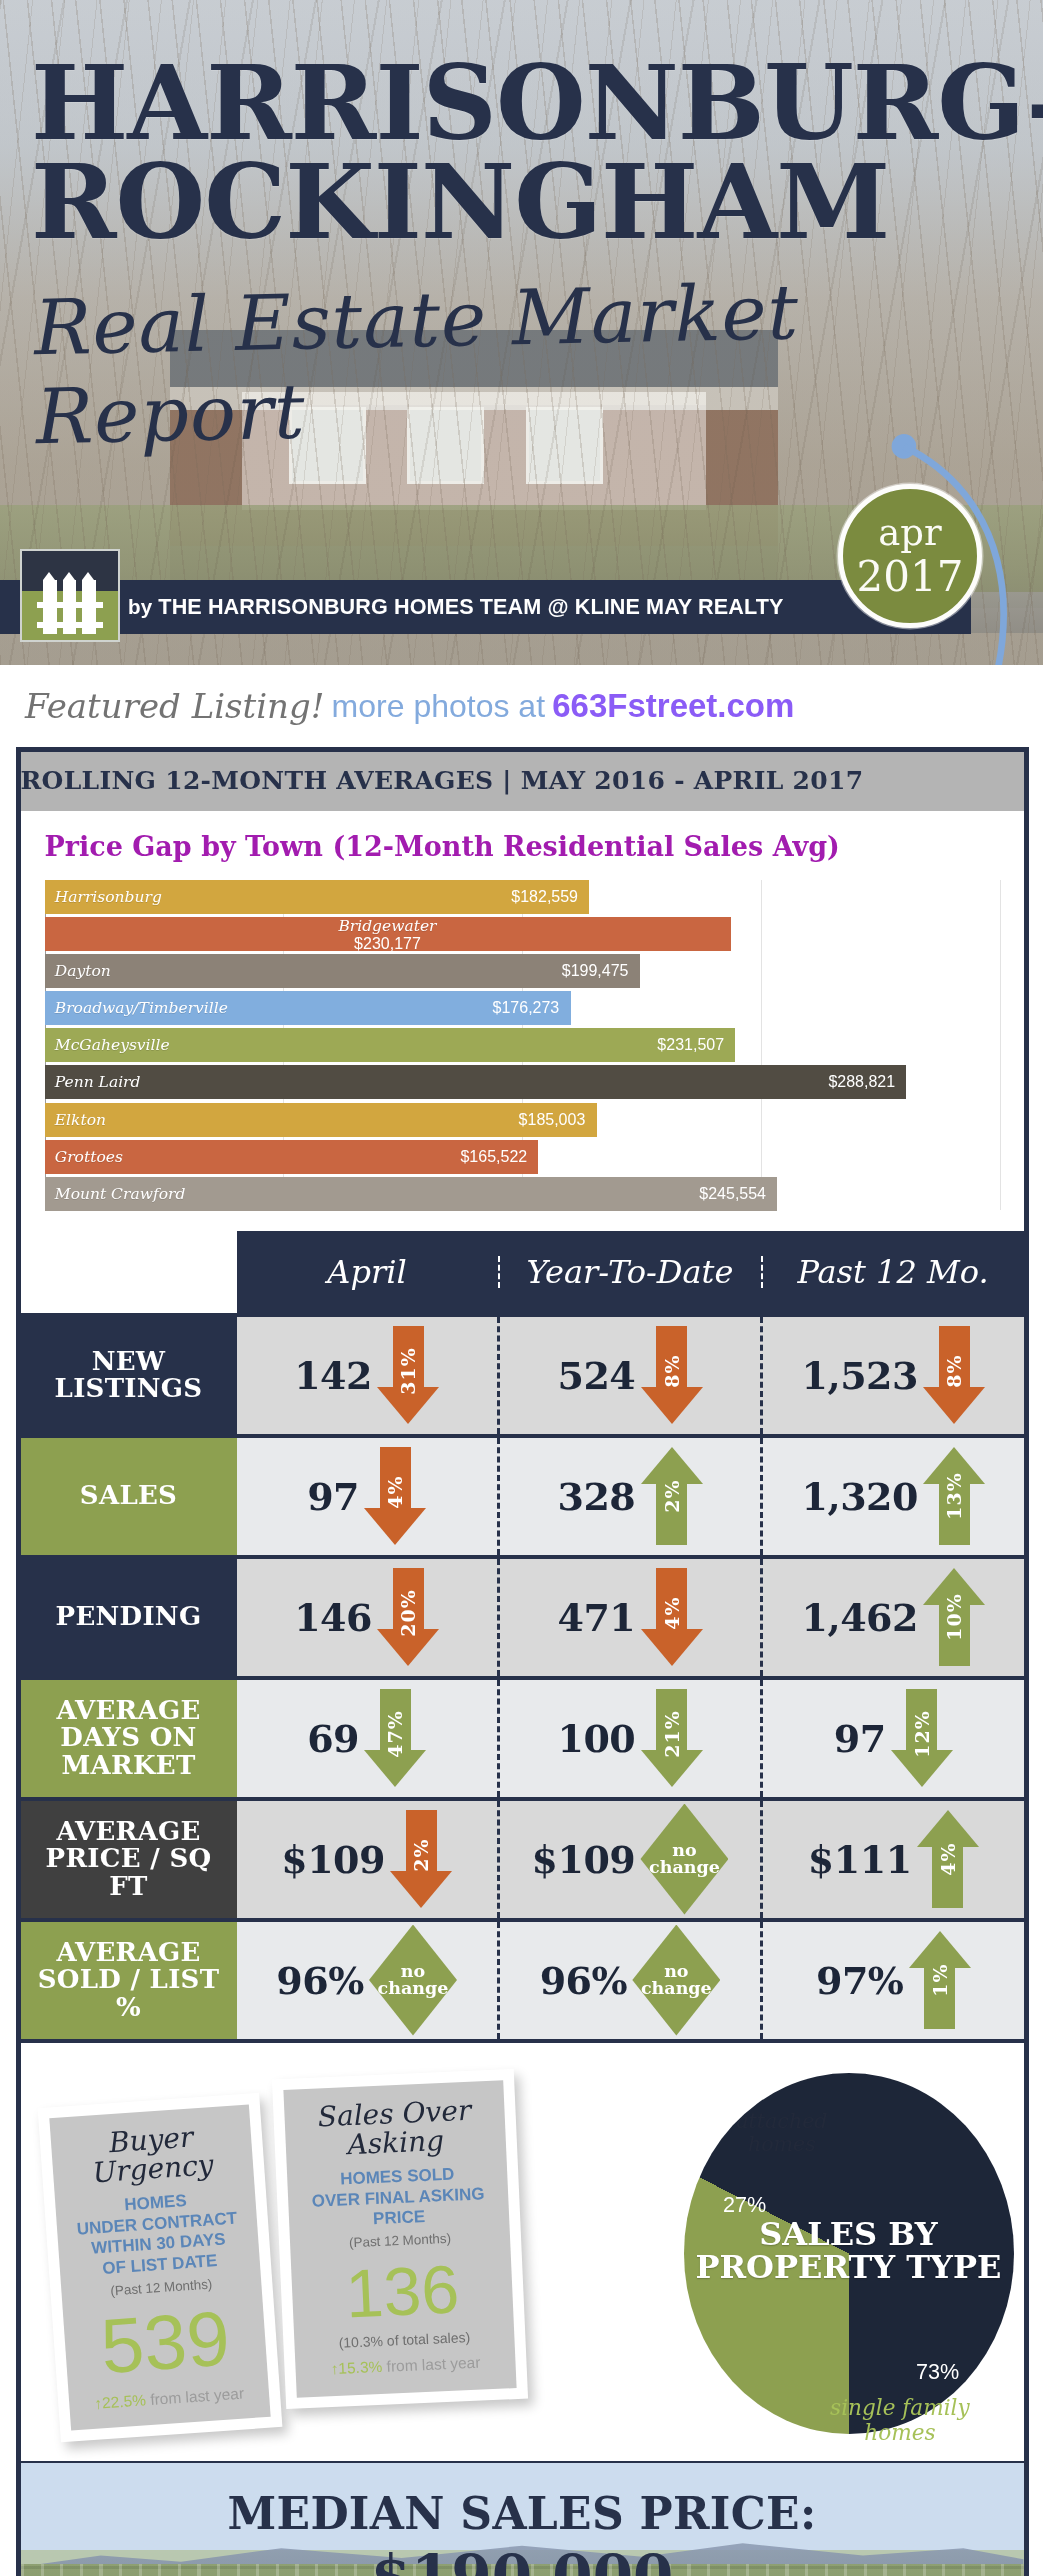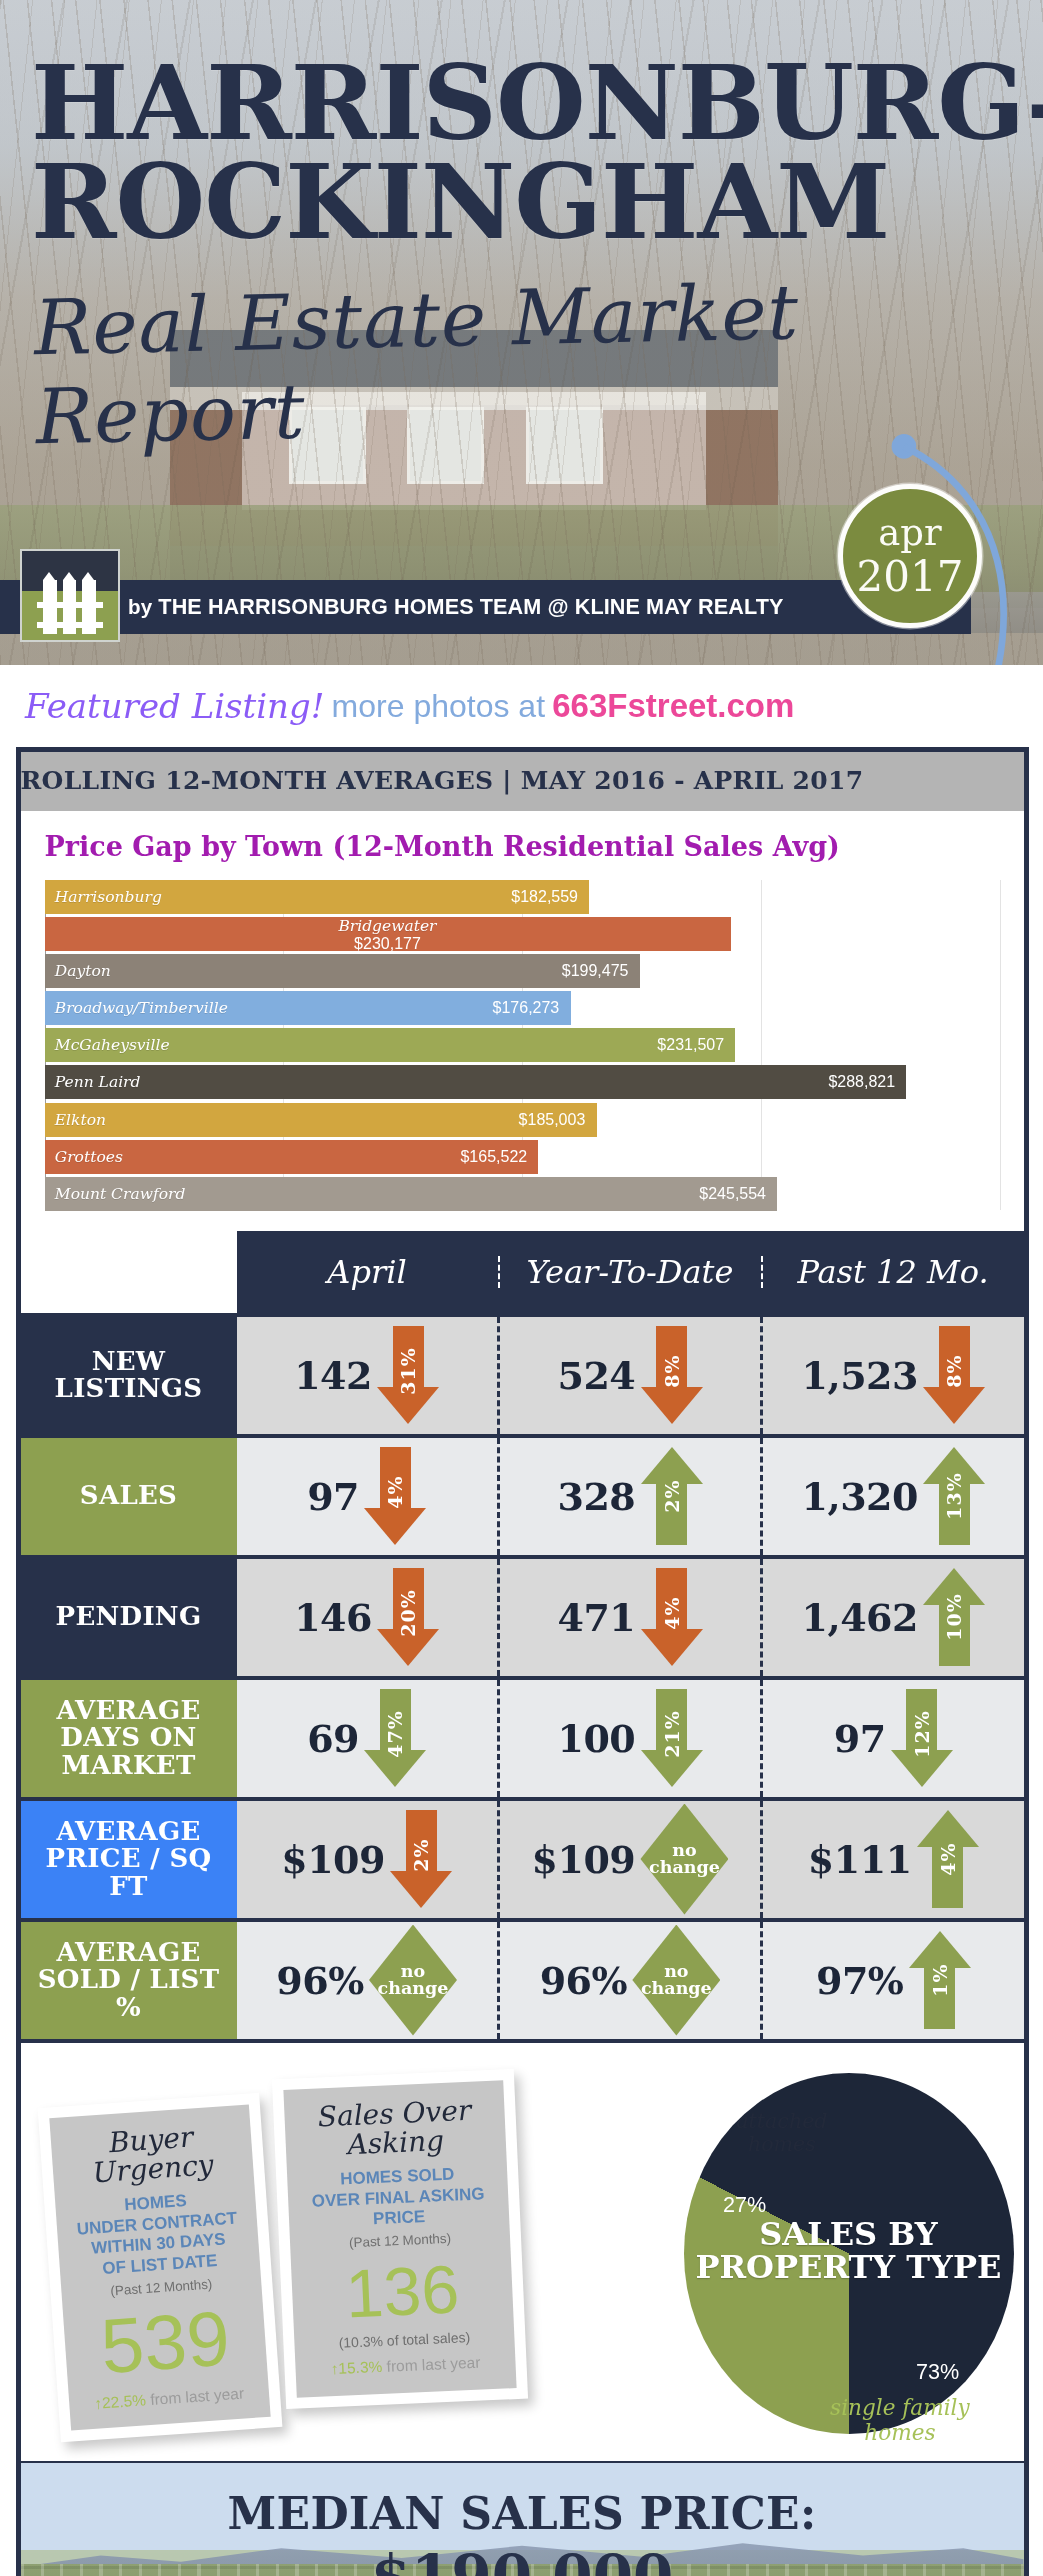--- a/index.html
+++ b/index.html
@@ -110,23 +110,23 @@
     font-family:"Liberation Sans", sans-serif;
     white-space:nowrap;
   }
   .brand-text .by{font-size:20.6px;font-weight:700;}
 
   
   .featured{
     position:relative;height:82px;background:#fff;
     display:flex;align-items:center;padding-left:25px;
   }
-  .featured .f1{font-family:"DejaVu Serif",serif;font-style:italic;font-size:34px;color:#8b5cf6;}
+  .featured .f1{font-family:"DejaVu Serif",serif;font-style:italic;font-size:34px;color:#737373;}
   .featured .f2{font-size:32px;color:#83aadd;margin-left:7.2px;font-weight:400;}
-  .featured .f3{font-size:33px;color:#ec4899;font-weight:700;margin-left:7.2px;}
+  .featured .f3{font-size:33px;color:#8b5cf6;font-weight:700;margin-left:7.2px;}
 
   
   .panel{
     margin:0 15.5px;
     border:5.2px solid #27314a;
     background:#fff;
   }
   .rolling-bar{
     background:#b4b4b4;
     text-align:left;
@@ -520,21 +520,21 @@
                 <span class="cellnum">97</span>
                 <div class="arrow down" style="color: rgb(141, 160, 80);">
                   <div class="shaft"></div>
                   <div class="head"></div>
                   <div class="pct">12%</div>
                 </div>
               </div>
             </div>
           </div>
           <div class="st-row">
-            <div class="rlabel" style="background: #3b82f6;">AVERAGE PRICE / SQ FT</div>
+            <div class="rlabel" style="background: #404040;">AVERAGE PRICE / SQ FT</div>
             <div class="cells">
               <div class="cell">
                 <span class="cellnum">$109</span>
                 <div class="arrow down" style="color: rgb(201, 98, 42);">
                   <div class="shaft"></div>
                   <div class="head"></div>
                   <div class="pct">2%</div>
                 </div>
               </div>
               <div class="cell">

